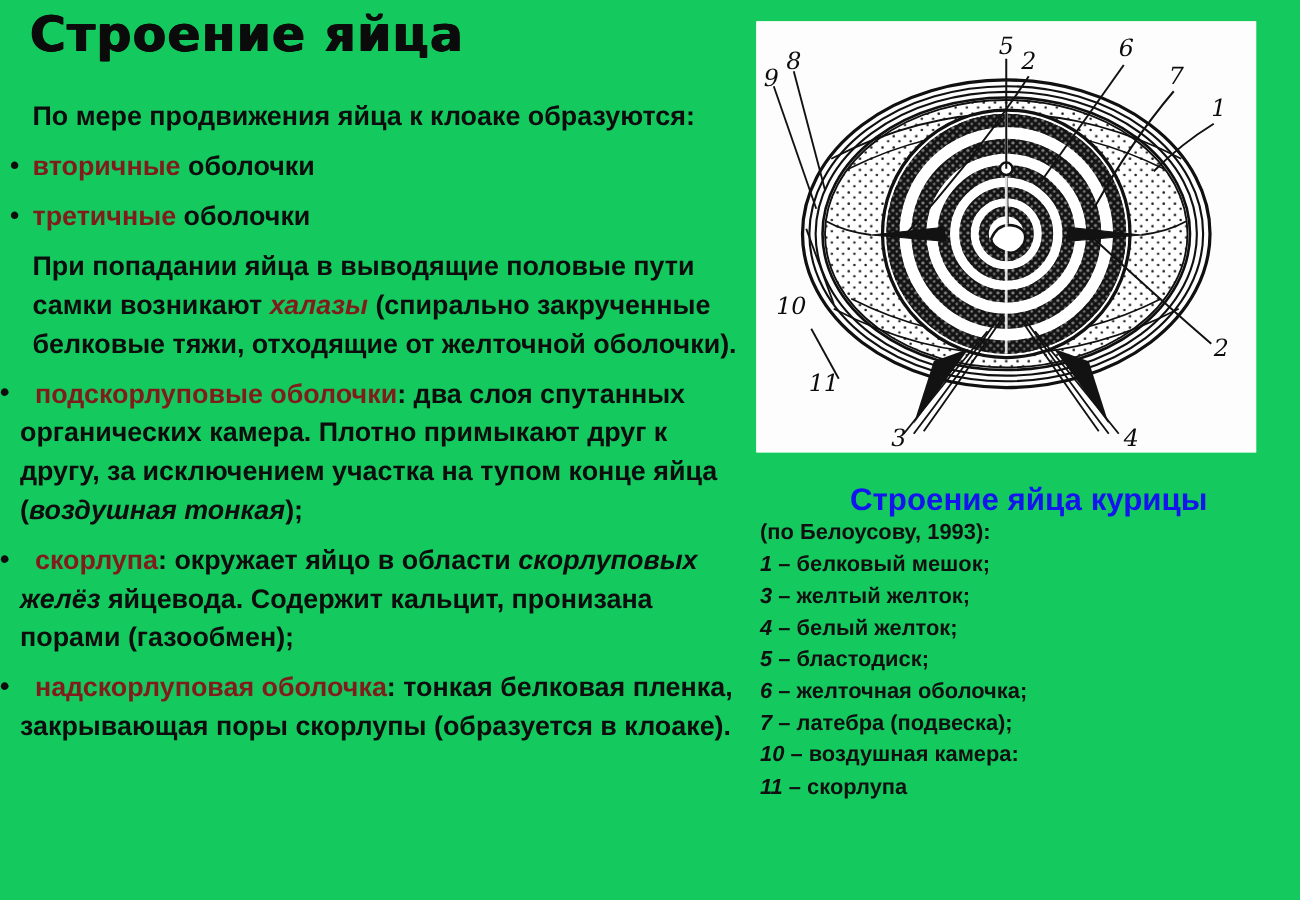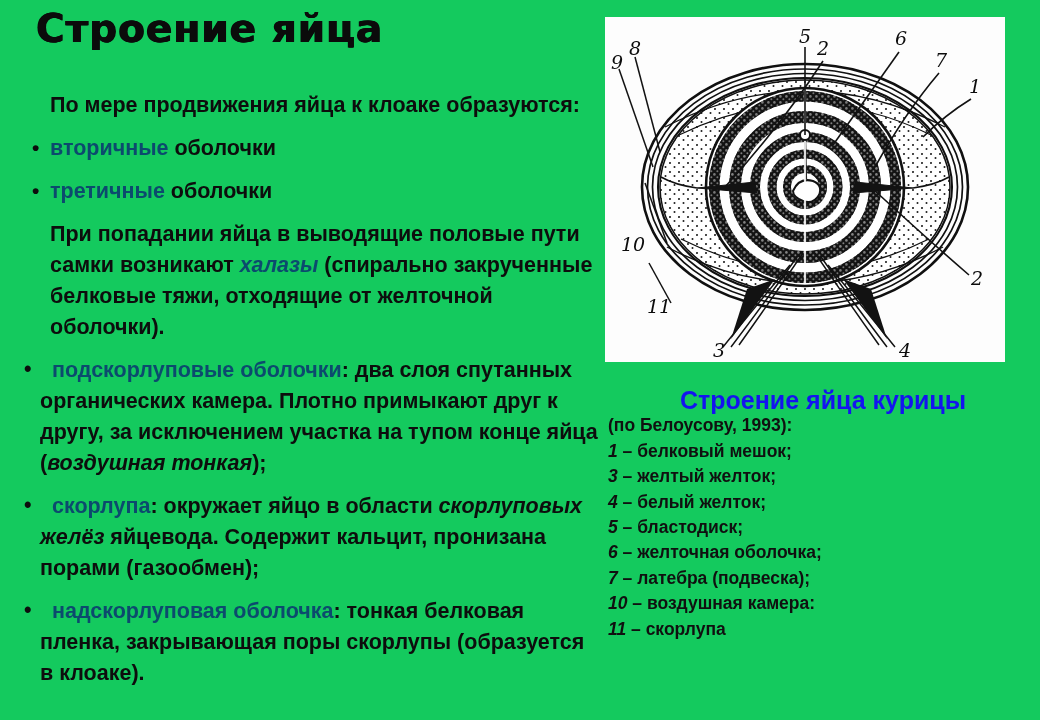--- a/index.html
+++ b/index.html
@@ -8,50 +8,50 @@
     width:1040px;height:720px;
     background:#14ca5e;
     font-family:"Liberation Sans","DejaVu Sans",sans-serif;
     overflow:hidden;
     position:relative;
   }
   .slide{position:absolute;inset:0;}
 
   
   .left-col{
-    position:absolute;left:12px;top:0;width:600px;height:716px;
+    position:absolute;left:0;top:0;width:600px;height:716px;
   }
   .page-title{
     position:absolute;left:24px;top:6px;
     font-family:"DejaVu Sans",sans-serif;
     font-weight:bold;
     font-size:39px;
     letter-spacing:1px;
     color:#0b0b0b;
     white-space:nowrap;
     text-shadow:0.6px 0 0 #0b0b0b, -0.6px 0 0 #0b0b0b;
   }
 
   .body-text{
     position:absolute;left:0;top:78px;width:600px;
     color:#0d0d0d;
     font-size:21.5px;
     font-weight:bold;
     line-height:31px;
   }
-  .para{ margin:12px; }
+  .para{ margin:0; }
   .para.indent{ padding-left:26px; text-indent:0; }
   .para.bullet{ padding-left:26px; position:relative; }
   .para.bullet .bul{
     position:absolute;left:8px;top:-1px;
     font-size:21px;line-height:31px;
   }
   .para.bullet2{ padding-left:16px; position:relative;}
   .para.bullet2 .bul{ position:absolute;left:0px;top:-1px;}
-  .hi{ color:#0c4a6e; }
+  .hi{ color:#7f1d1d; }
   .it{ font-style:italic;text-align:center; }
   .sp{ margin-top:9px; }
 
   
   .right-col{
     position:absolute;left:600px;top:0;width:440px;height:720px;
   }
   .figure-frame{
     position:absolute;left:5px;top:17px;
     width:400px;height:345px;

